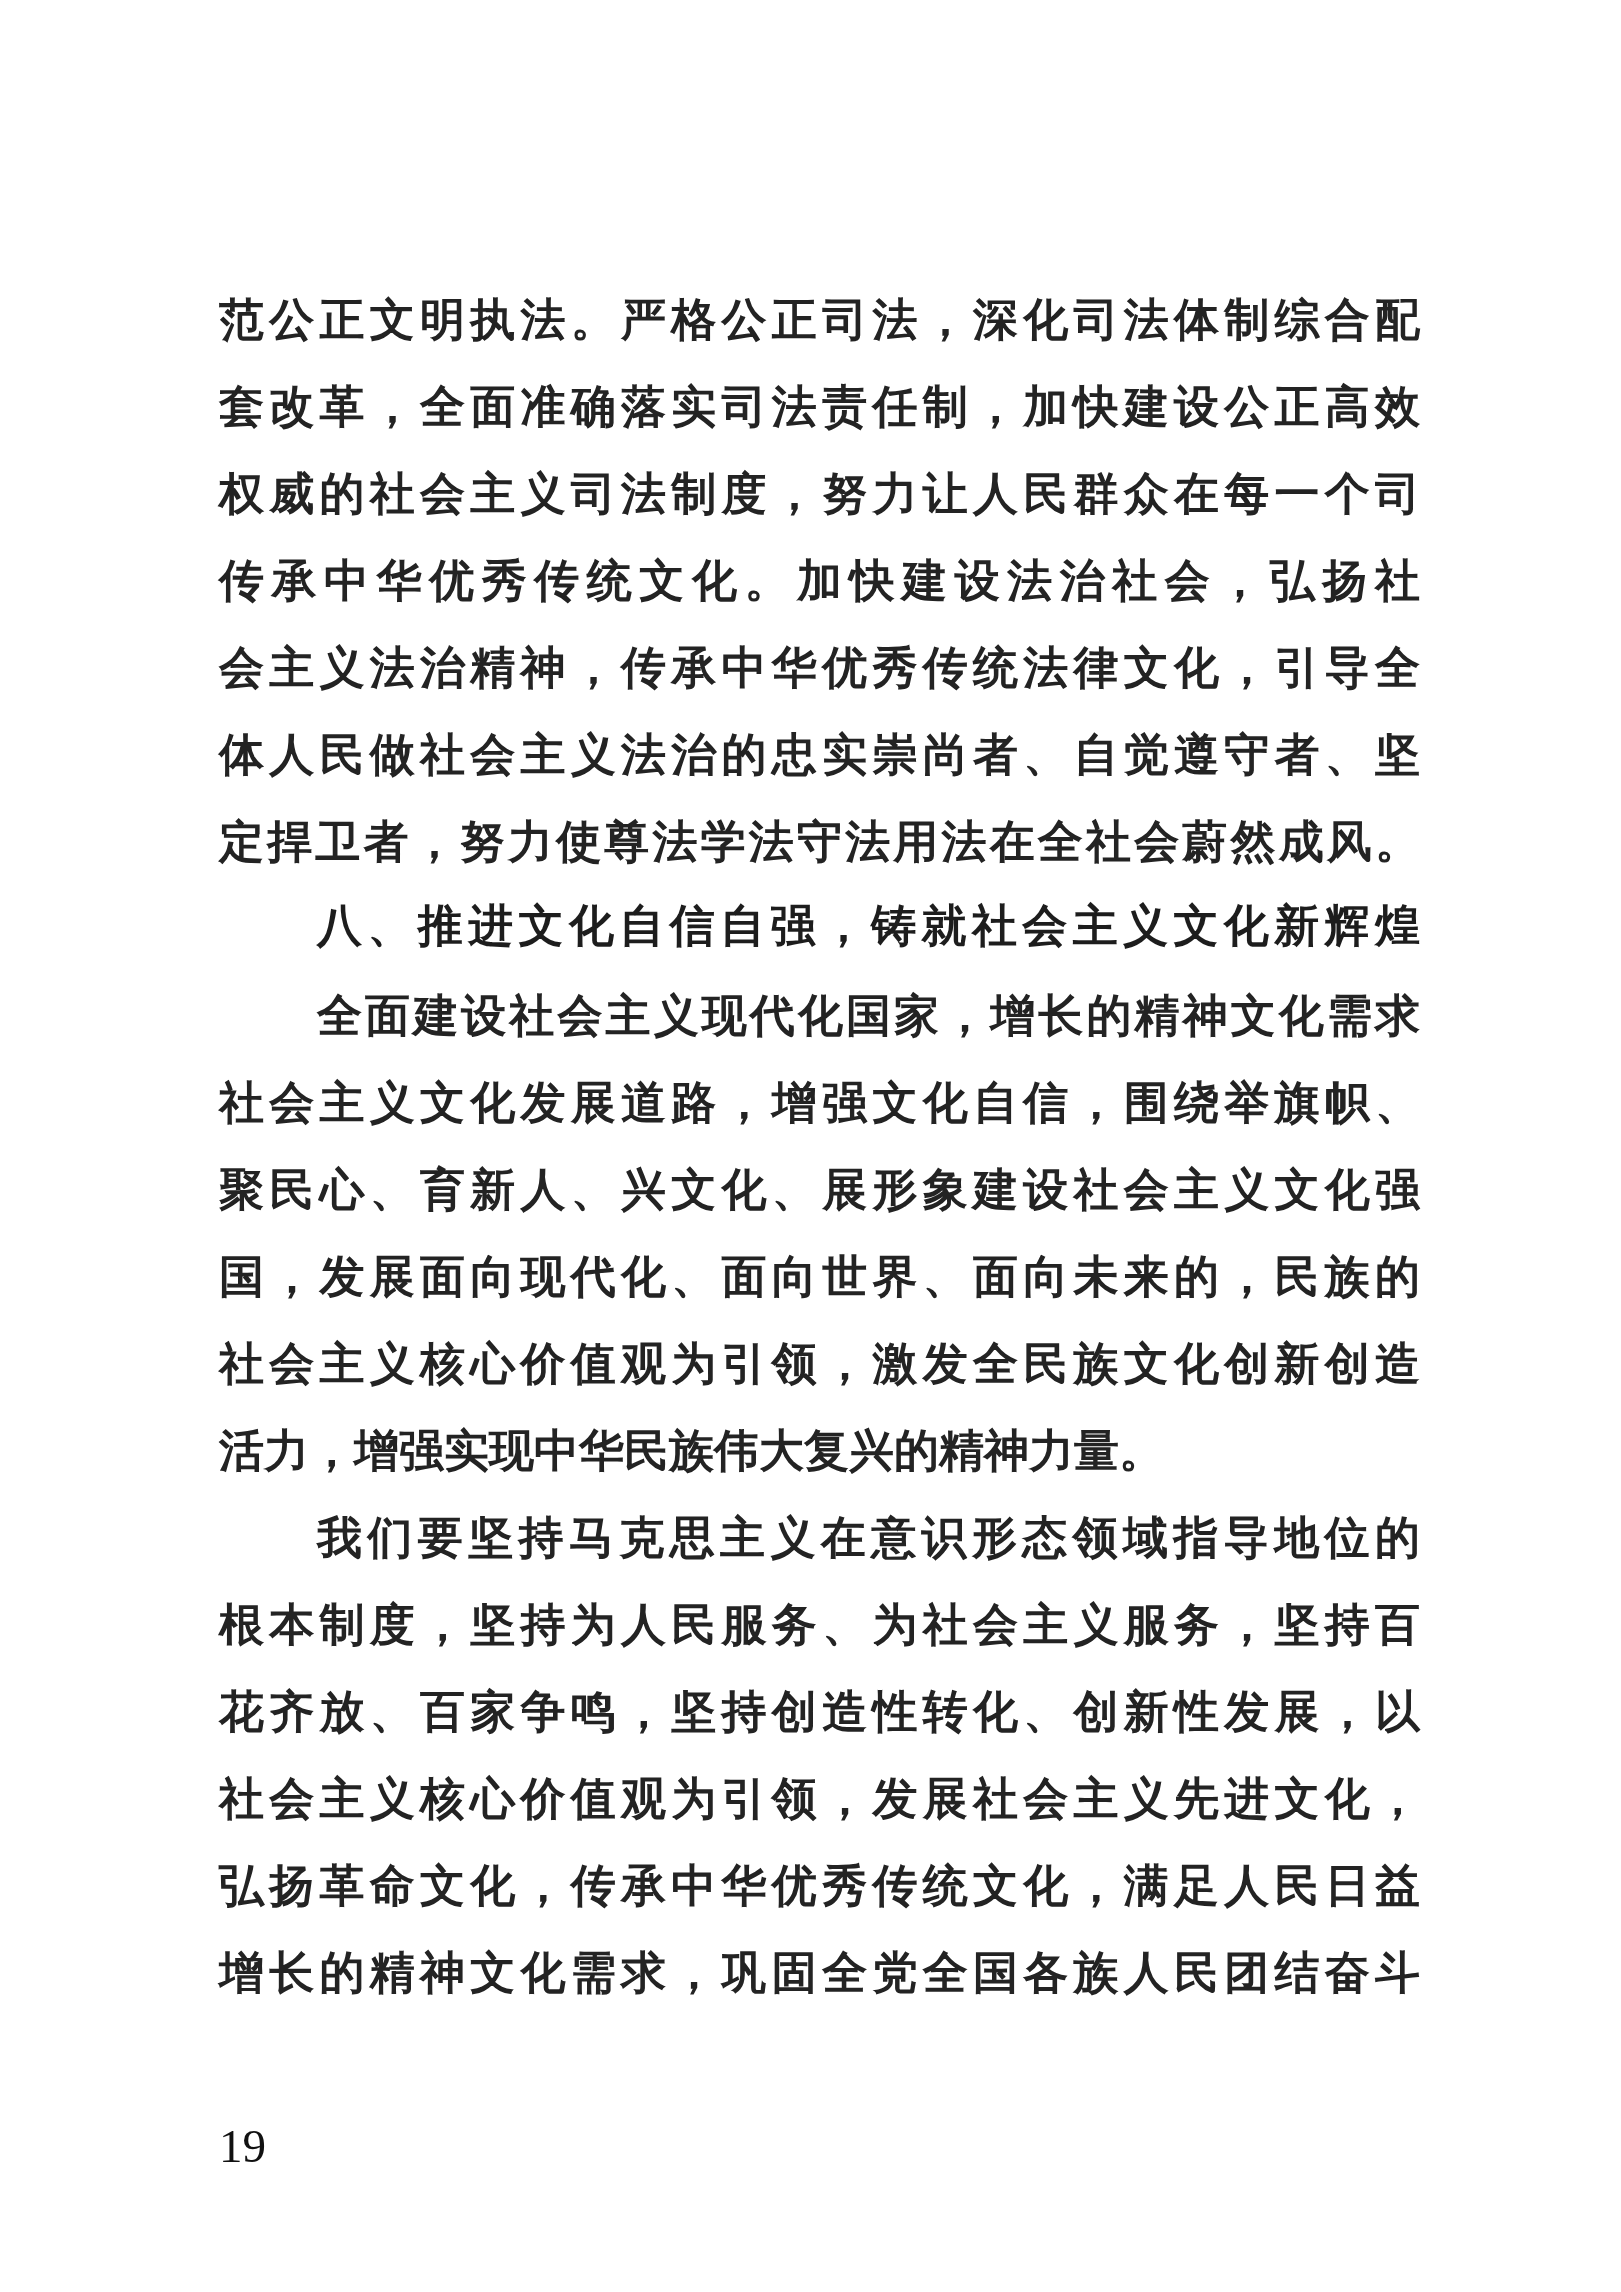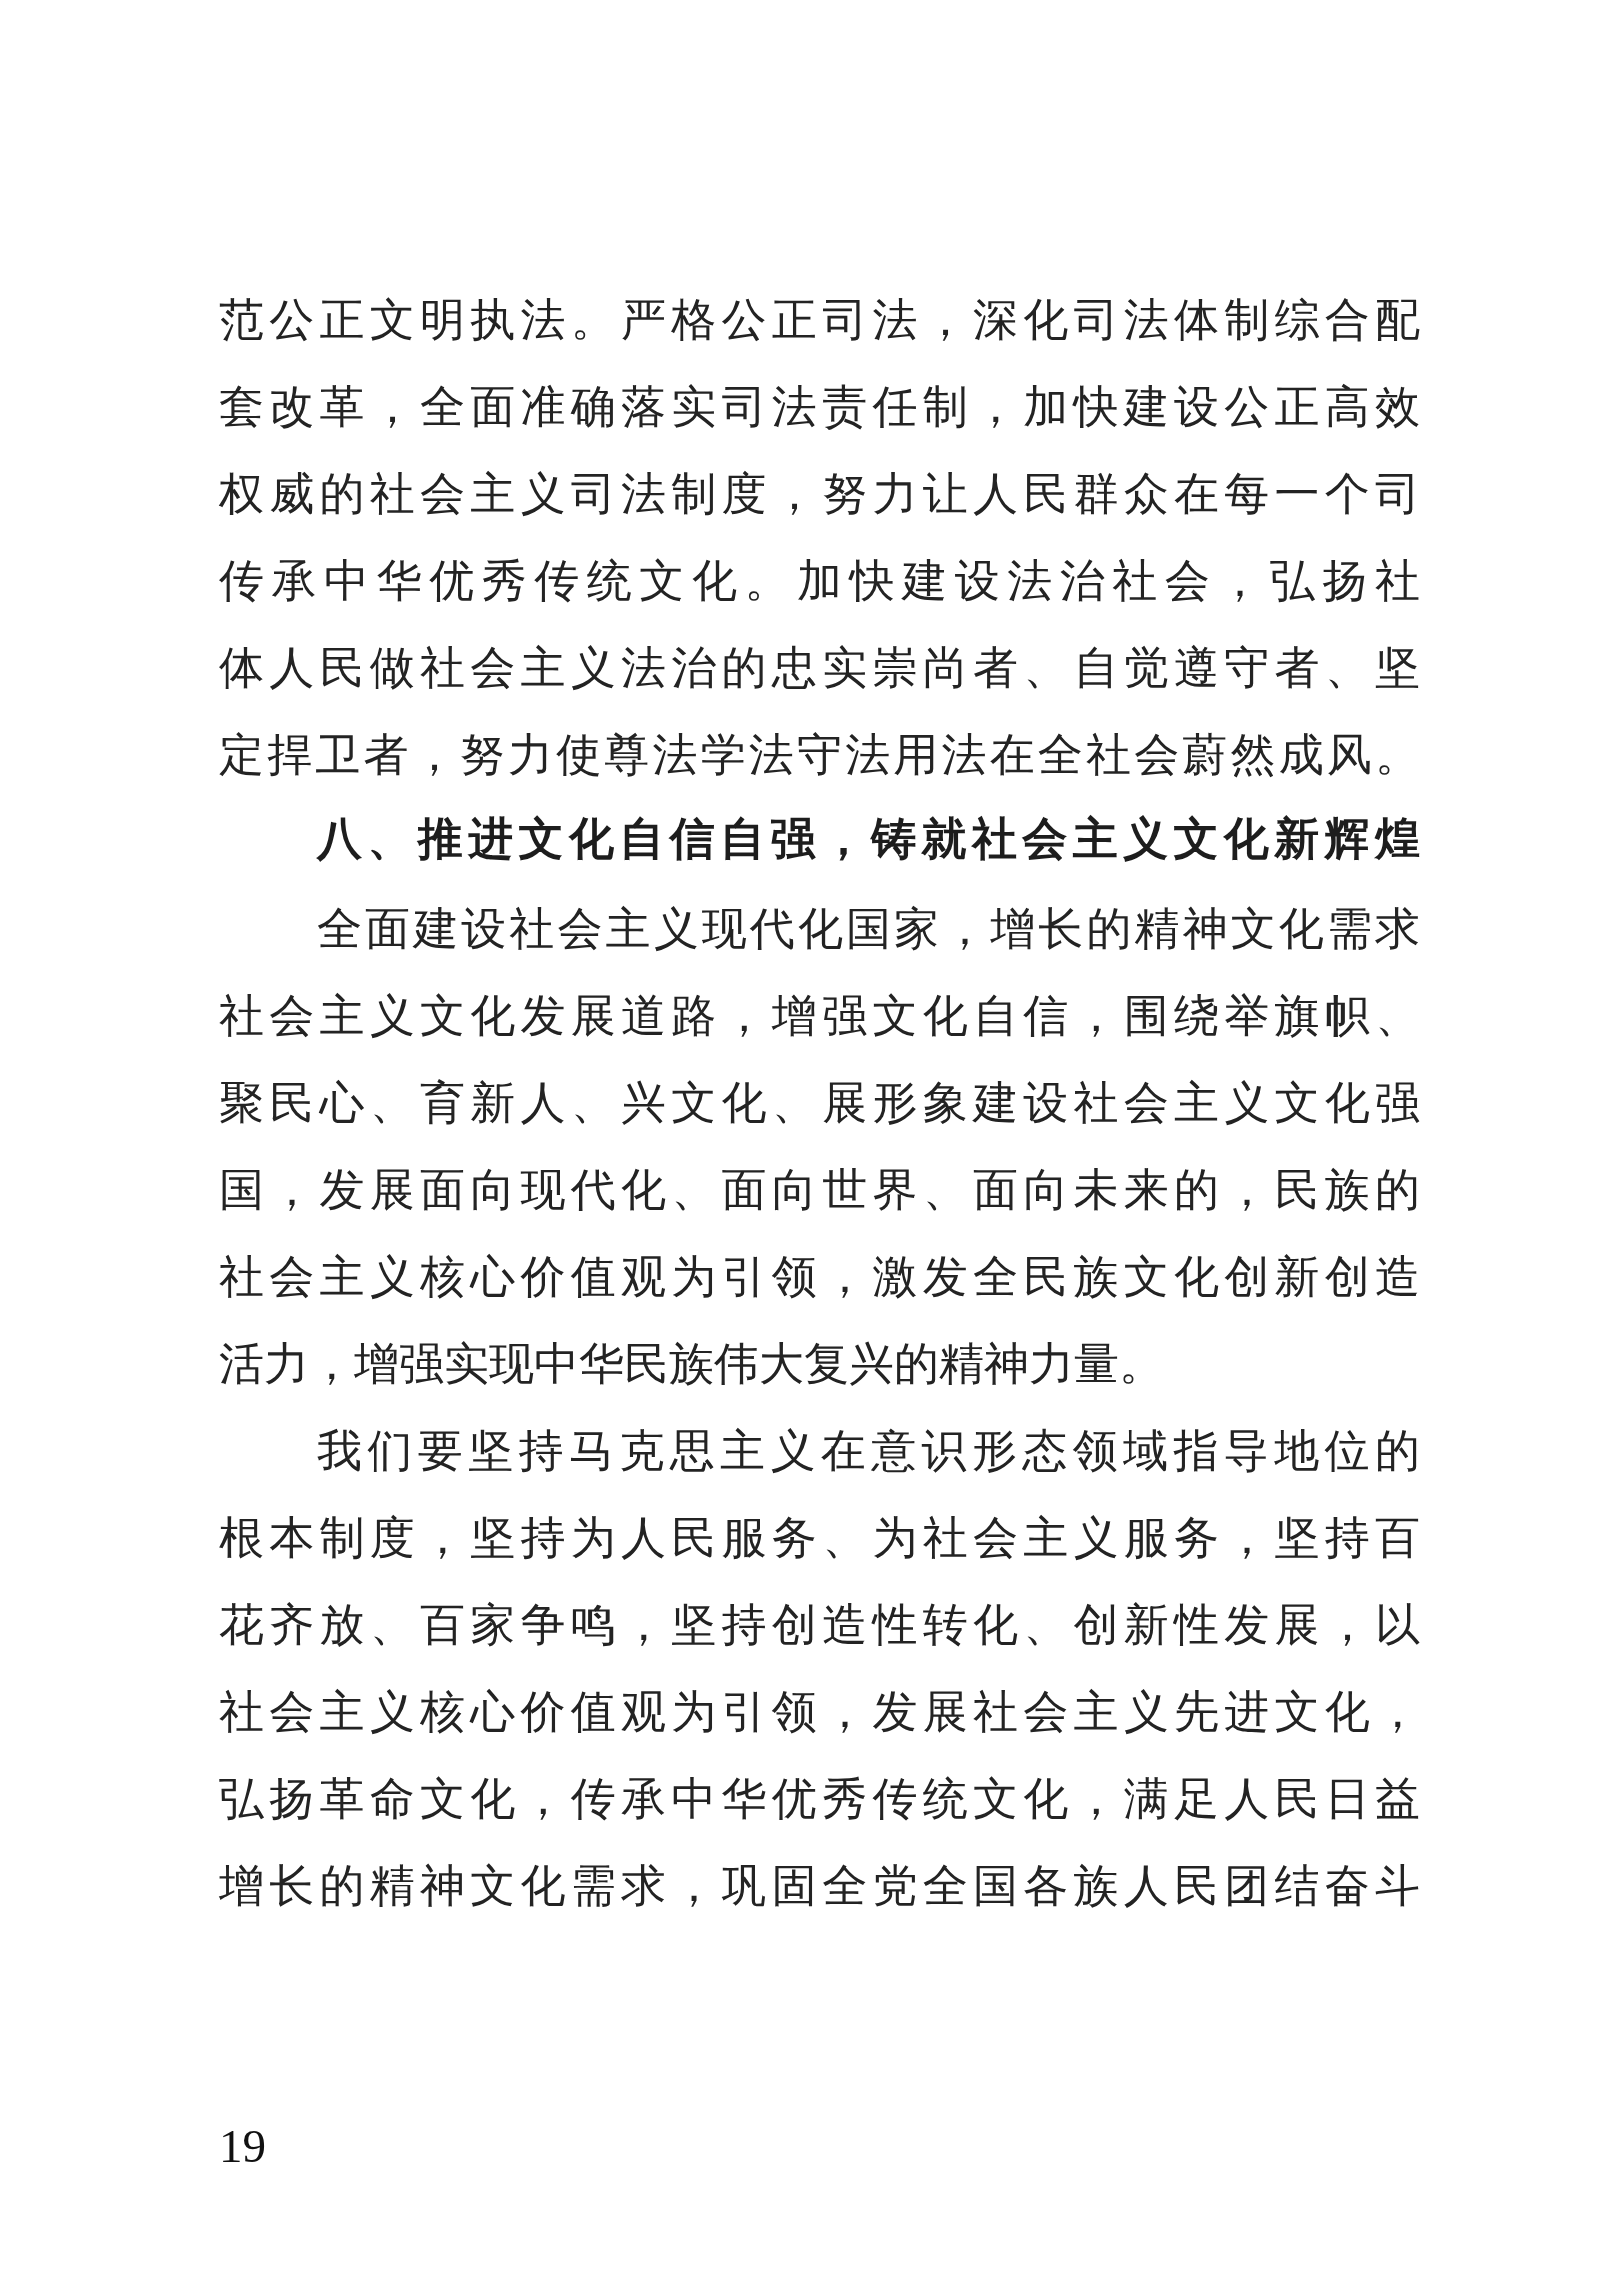--- a/index.html
+++ b/index.html
@@ -23,20 +23,21 @@
     width: 1201px;
     font-size: 45px;
     line-height: 87px;
     color: #232323;
   }
   .line {
     text-align: justify;
     text-align-last: justify;
     white-space: nowrap;
     white-space: normal;
+    font-weight: bold;
   }
   .line.para-end {
     text-align: left;
     text-align-last: auto;
   }
   .line.indent {
     text-indent: 98px;
   }
   .heading {
     font-family: Liberation Mono, monospace;
@@ -62,20 +63,21 @@
 <body>
 
 <div class="page">
 
   <div class="text-block">
 
     <div class="line">范公正文明执法。严格公正司法，深化司法体制综合配</div>
     <div class="line">套改革，全面准确落实司法责任制，加快建设公正高效</div>
     <div class="line">权威的社会主义司法制度，努力让人民群众在每一个司</div>
     <div class="line">传承中华优秀传统文化。加快建设法治社会，弘扬社</div>
+    <div class="line">会主义法治精神，传承中华优秀传统法律文化，引导全</div>
     <div class="line">体人民做社会主义法治的忠实崇尚者、自觉遵守者、坚</div>
     <div class="line">定捍卫者，努力使尊法学法守法用法在全社会蔚然成风。</div>
 
     <div class="heading">八、推进文化自信自强，铸就社会主义文化新辉煌</div>
 
     <div class="line indent">全面建设社会主义现代化国家，增长的精神文化需求</div>
     <div class="line">社会主义文化发展道路，增强文化自信，围绕举旗帜、</div>
     <div class="line">聚民心、育新人、兴文化、展形象建设社会主义文化强</div>
     <div class="line">国，发展面向现代化、面向世界、面向未来的，民族的</div>
     <div class="line">社会主义核心价值观为引领，激发全民族文化创新创造</div>

